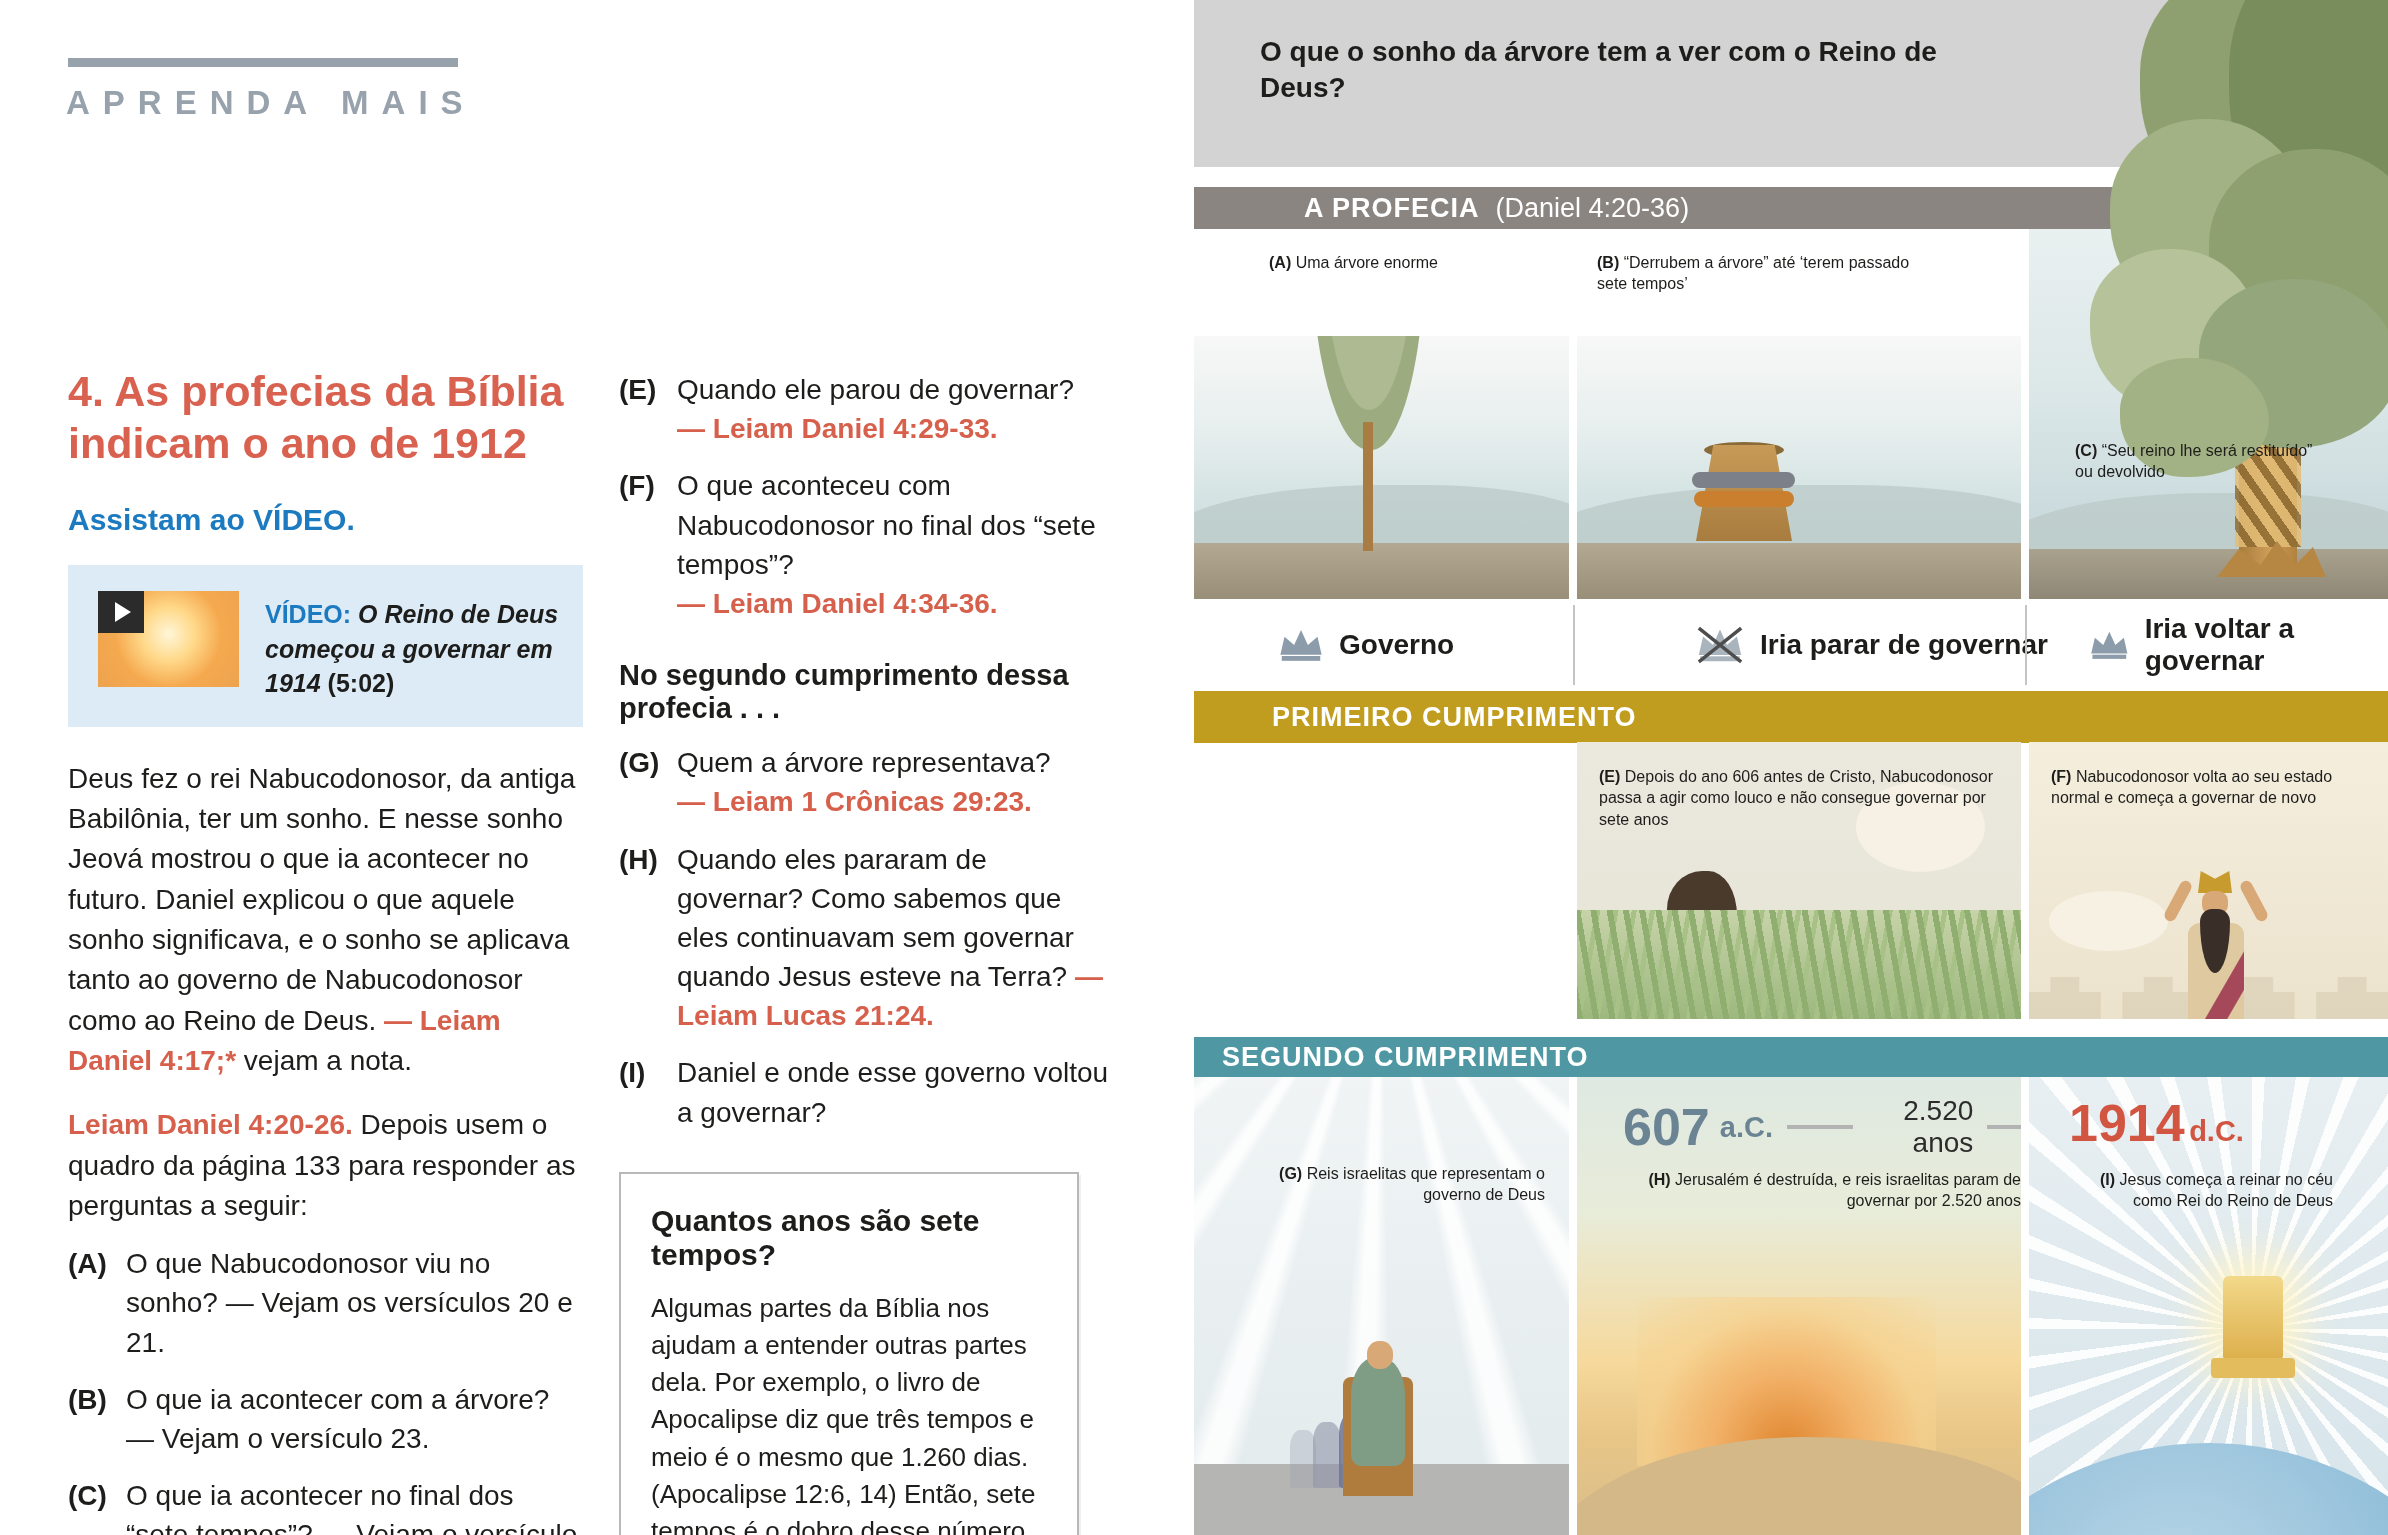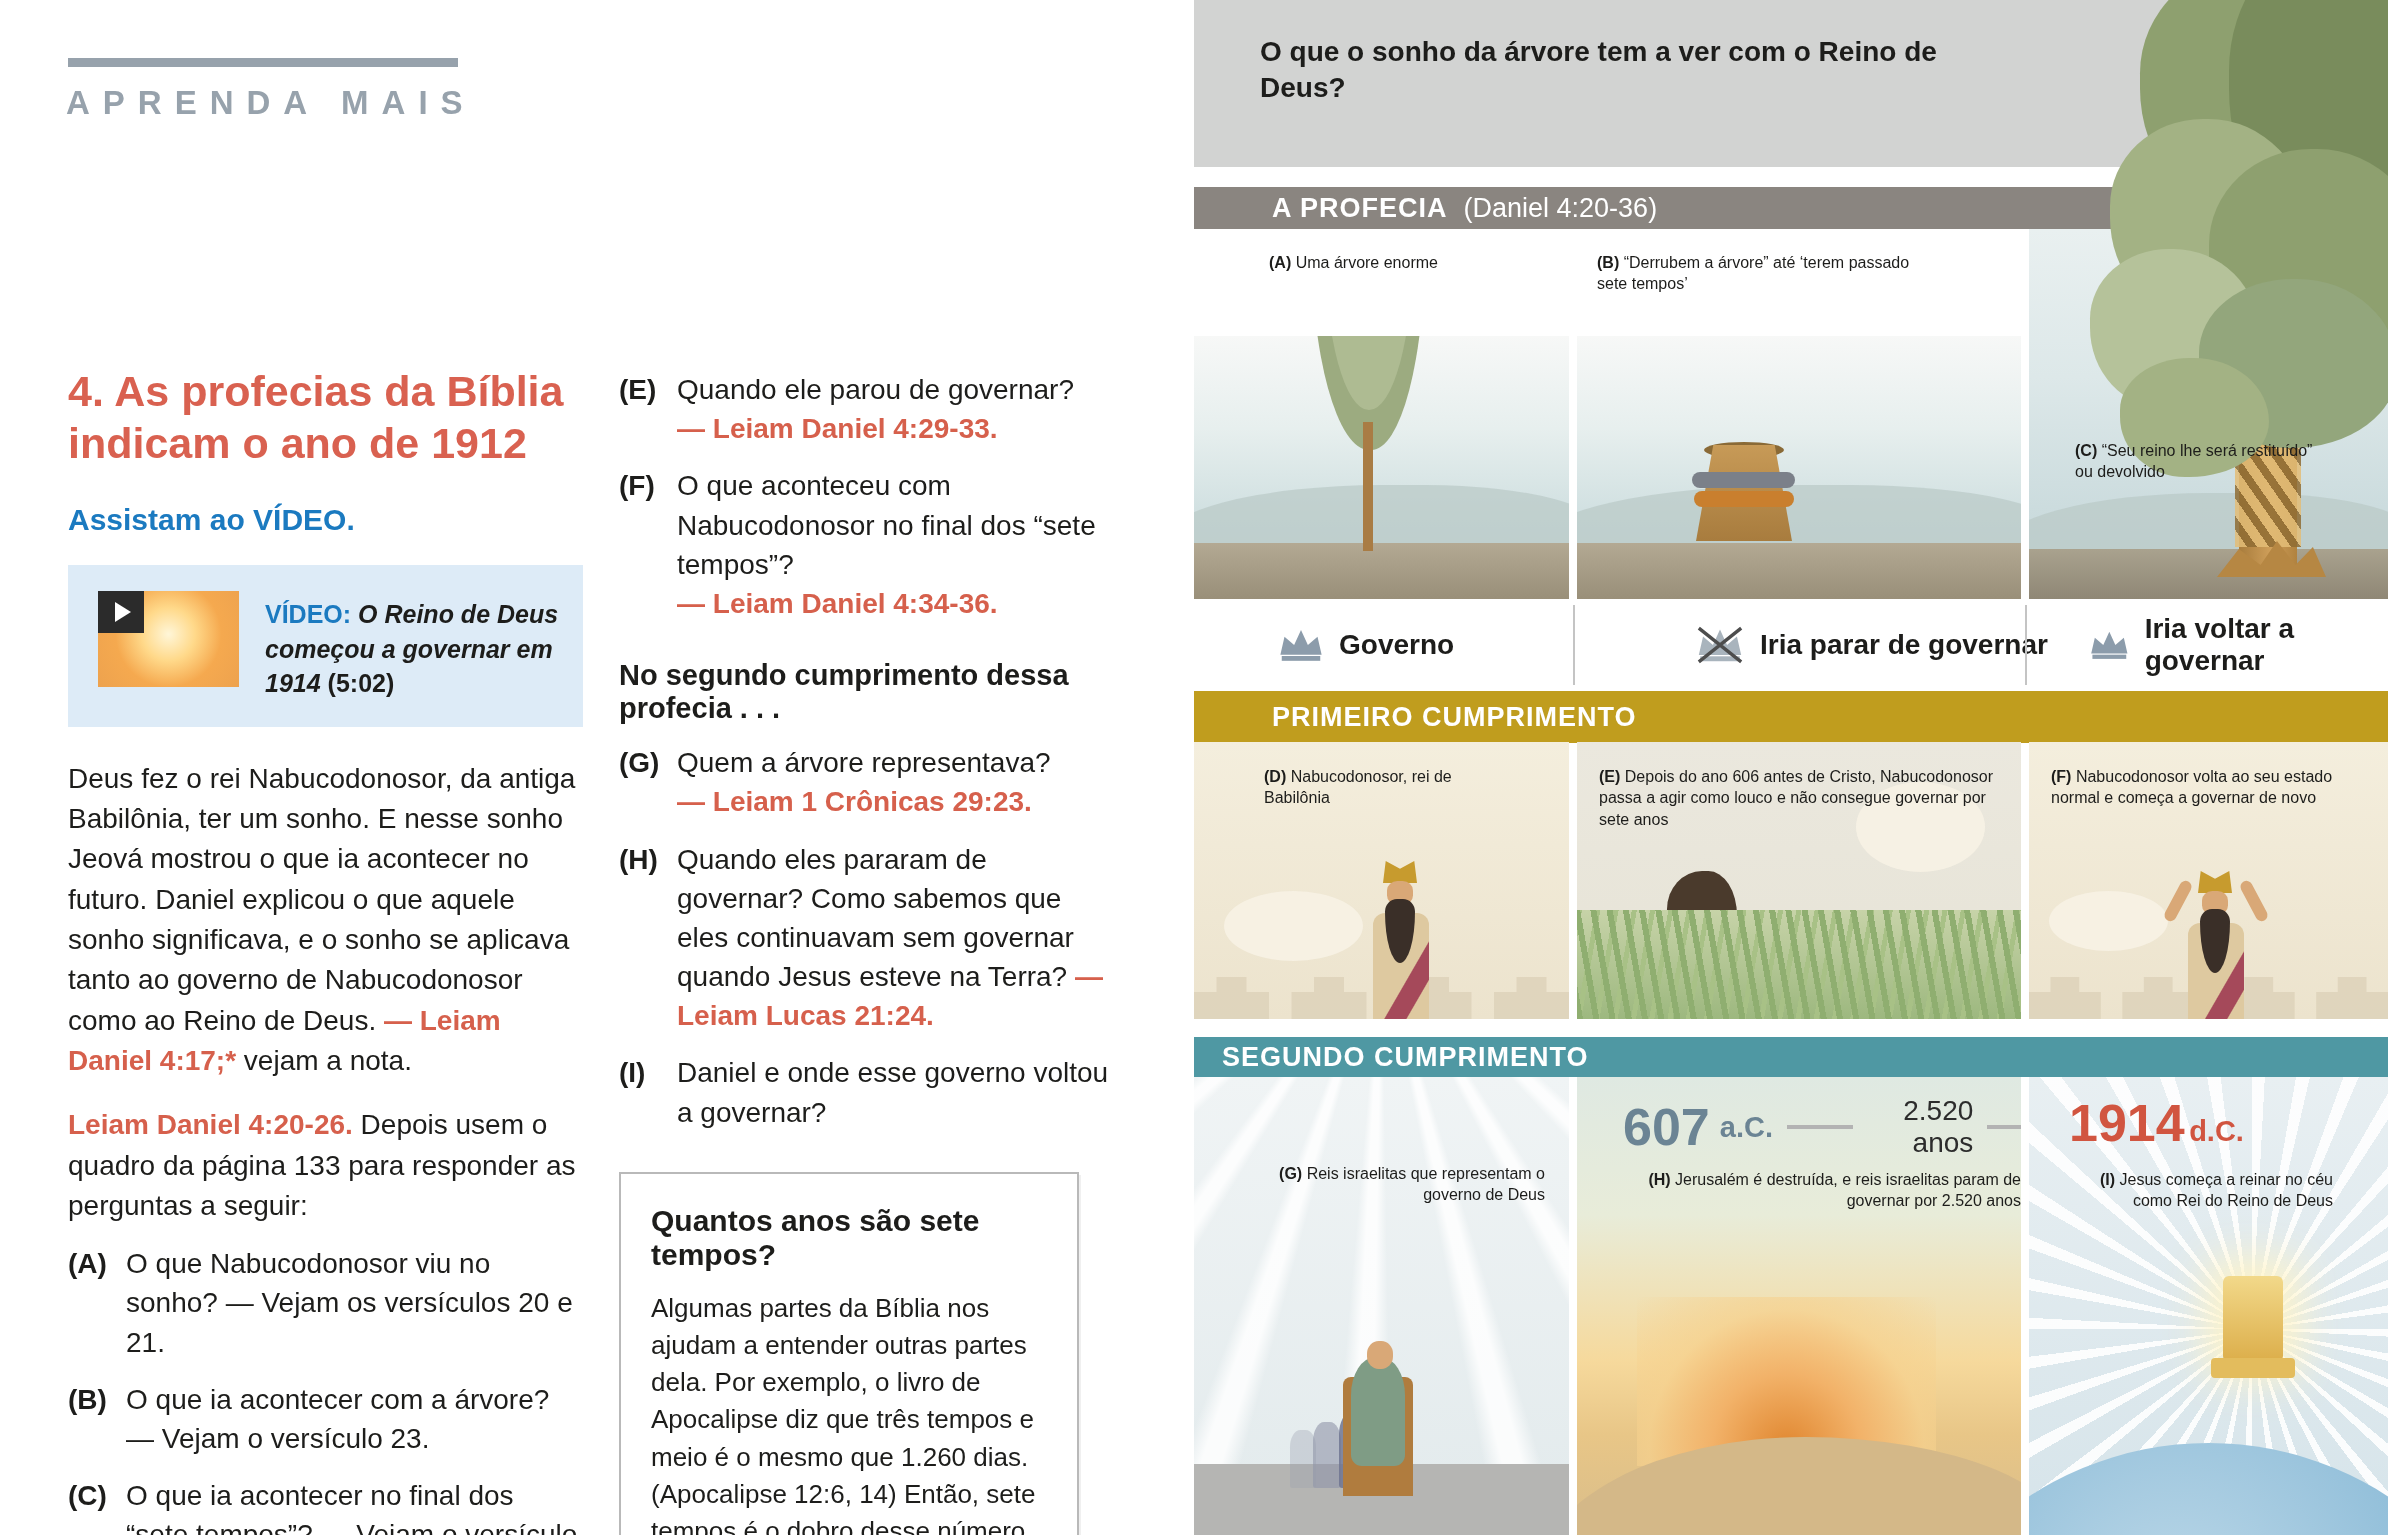--- a/index.html
+++ b/index.html
@@ -40,21 +40,21 @@
            background:#fff;padding:30px 30px 34px 30px;box-shadow:2px 3px 0 rgba(0,0,0,0.06);}
   .infobox-title{font-size:30px;font-weight:700;}
   .infobox-body{margin-top:18px;font-size:26px;line-height:1.43;}
 
   
   .rpage{left:1194px;top:0;width:1194px;height:1535px;overflow:hidden;background:#fff;}
   .r-header{position:absolute;left:0;top:0;width:1194px;height:167px;background:#d2d3d2;}
   .r-title{position:absolute;left:66px;top:34px;width:677px;font-size:28px;line-height:1.3;font-weight:700;}
   .p-band{position:absolute;left:0;top:187px;width:1194px;height:42px;background:#8a8580;color:#fff;
           display:flex;align-items:center;padding-left:78px;box-sizing:border-box;}
-  .p-band .bt{font-size:27px;font-weight:700;letter-spacing:1px;}
+  .p-band .bt{font-size:27px;font-weight:700;letter-spacing:1px;margin-left:32px;}
   .p-band .br{font-size:27px;margin-left:16px;font-weight:400;}
   .band{position:absolute;left:0;width:1194px;color:#fff;display:flex;align-items:center;
         padding-left:78px;box-sizing:border-box;font-size:27px;font-weight:700;letter-spacing:1px;}
   .band1{top:691px;height:52px;background:#c09d1e;}
   .band2{top:1037px;height:40px;background:#4f98a3;padding-left:28px;}
 
   .plabel{font-size:16px;line-height:1.34;}
   .plabel b{font-weight:700;}
 
   
@@ -310,34 +310,20 @@
             <rect x="2" y="20" width="28" height="3.5" fill="#8c9cab"></rect>
         </svg>
         <span>Iria voltar a governar</span>
       </div>
       <div class="vline vl1"></div>
       <div class="vline vl2"></div>
     </div>
 
     <div class="band band1">PRIMEIRO CUMPRIMENTO</div>
 
-    <div class="panelD">
-      <div class="cloud" style="left:30px;top:149px;width:139px;height:70px;"></div>
-      <div class="zigg"></div>
-      <div class="abs plabel" style="left:70px;top:24px;width:254px;">
-        <b>(D)</b>
-        <span>Nabucodonosor, rei de Babilônia</span>
-      </div>
-      <div class="king" style="left:179px;top:119px;width:56px;height:181px;">
-        <div class="crown"></div>
-        <div class="face"></div>
-        <div class="robe"></div>
-        <div class="beard"></div>
-      </div>
-    </div>
 
     <div class="panelE">
       <div class="cloud" style="left:279px;top:40px;width:129px;height:90px;"></div>
       <div class="abs plabel" style="left:22px;top:24px;width:403px;">
         <b>(E)</b>
         <span>Depois do ano 606 antes de Cristo, Nabucodonosor passa a agir como louco e não consegue governar por sete anos</span>
       </div>
       <div class="madman"></div>
       <div class="grass"></div>
     </div>

